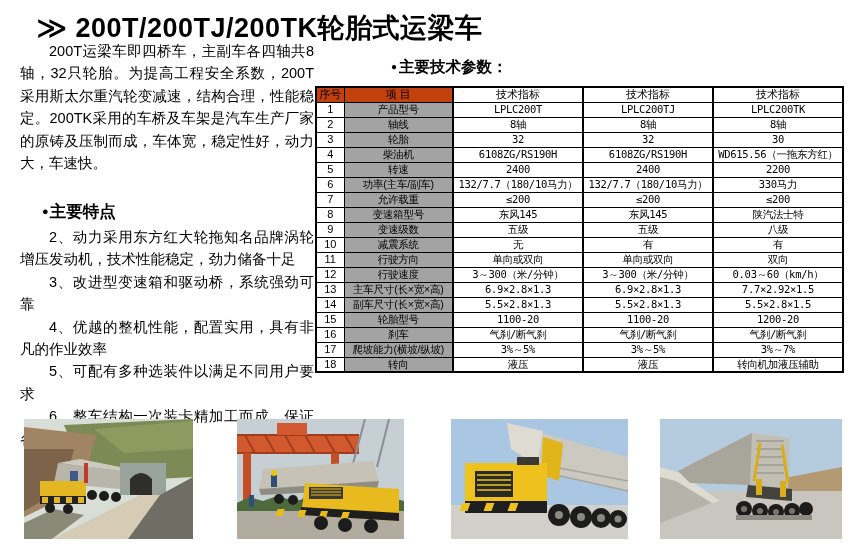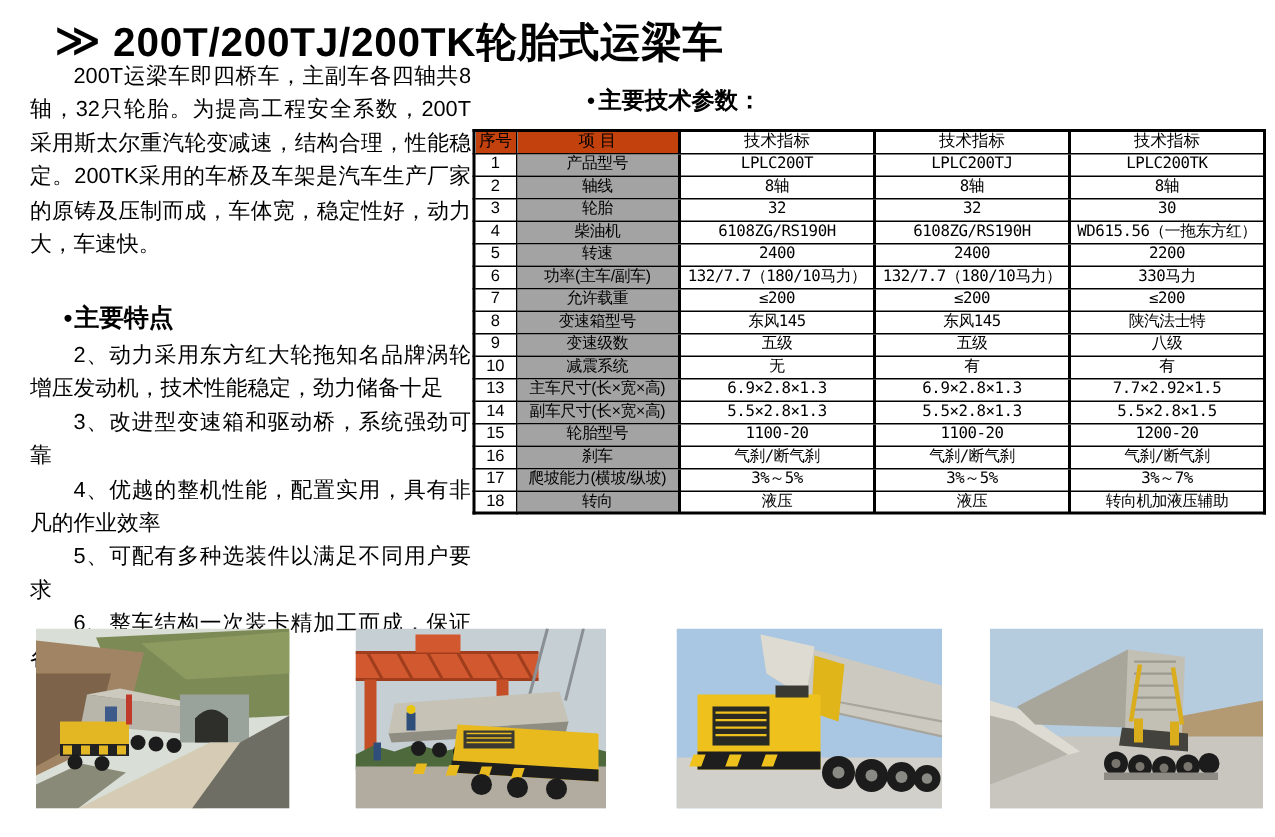--- a/index.html
+++ b/index.html
@@ -144,20 +144,34 @@
           <td>五级</td>
           <td>五级</td>
           <td>八级</td>
         </tr>
         <tr>
           <td>10</td>
           <td>减震系统</td>
           <td>无</td>
           <td>有</td>
           <td>有</td>
+        </tr>
+        <tr>
+          <td>11</td>
+          <td>行驶方向</td>
+          <td>单向或双向</td>
+          <td>单向或双向</td>
+          <td>双向</td>
+        </tr>
+        <tr>
+          <td>12</td>
+          <td>行驶速度</td>
+          <td>3～300（米/分钟）</td>
+          <td>3～300（米/分钟）</td>
+          <td>0.03～60（km/h）</td>
         </tr>
         <tr>
           <td>13</td>
           <td>主车尺寸(长×宽×高)</td>
           <td>6.9×2.8×1.3</td>
           <td>6.9×2.8×1.3</td>
           <td>7.7×2.92×1.5</td>
         </tr>
         <tr>
           <td>14</td>

